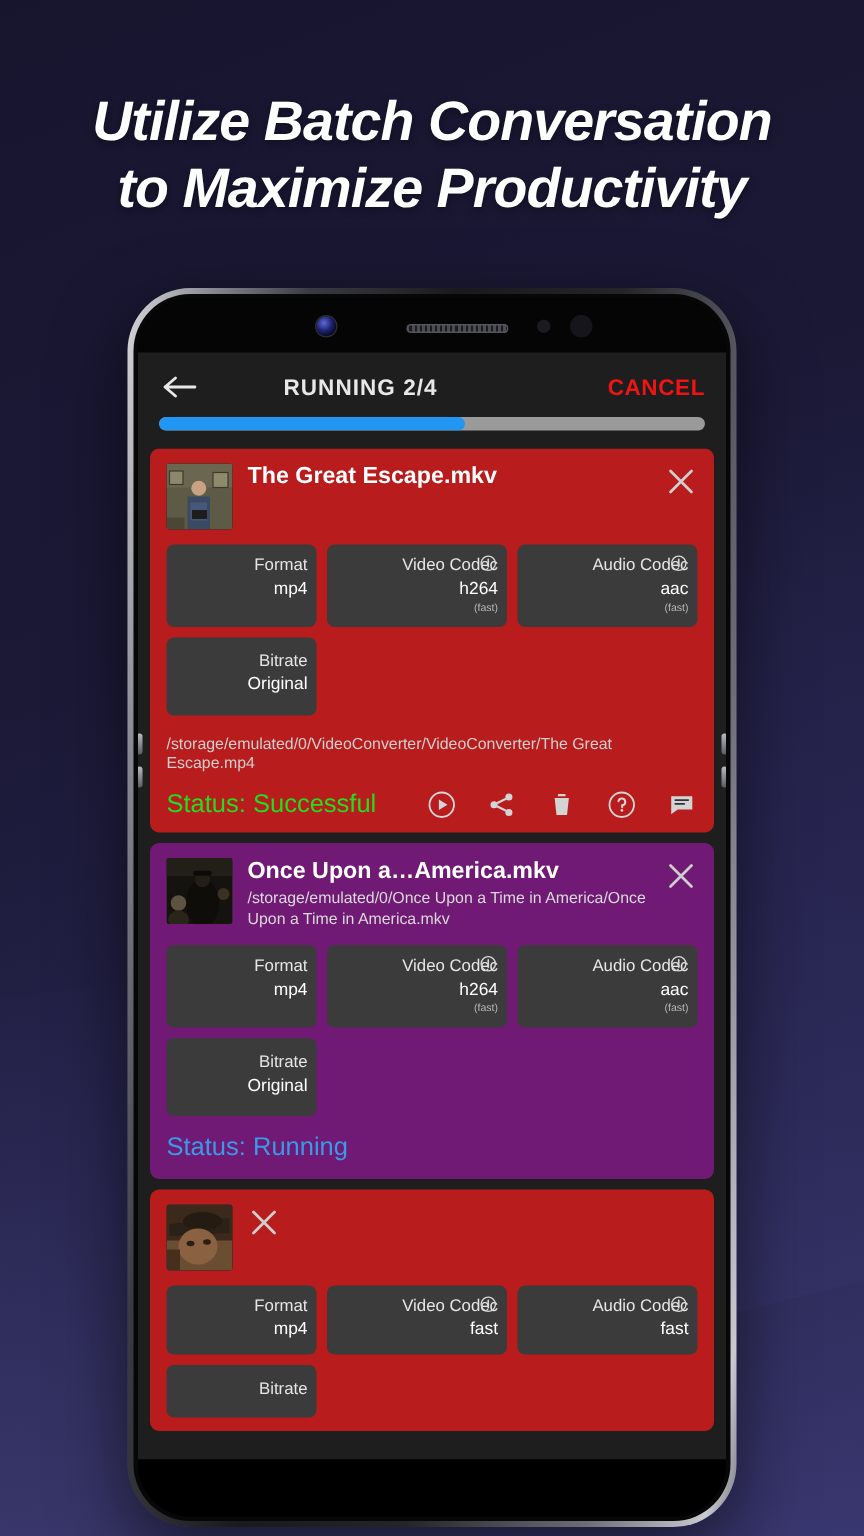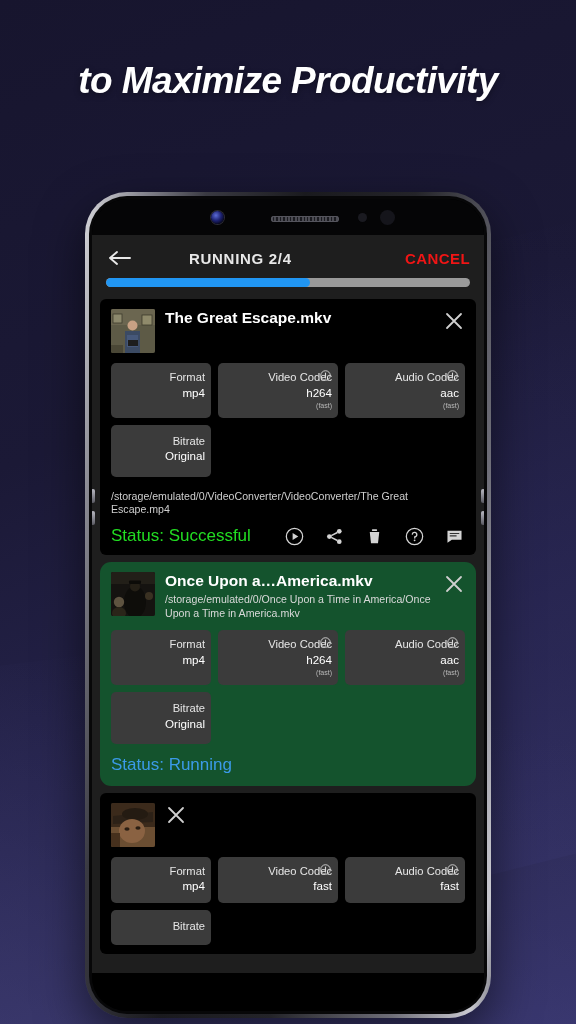--- a/index.html
+++ b/index.html
@@ -156,26 +156,26 @@
     background:#2196f3;
   }
 
   
   .list {
     position:absolute; left:0; right:0; top:64px; bottom:0;
     padding:0 8px;
     overflow:hidden;
   }
   .card {
-    background:#000000;
+    background:#b91c1c;
     border-radius:6px;
     margin-bottom:7px;
     padding:10px 11px 9px 11px;
   }
-  .card.running { background:#14532d;border-radius:11px; }
+  .card.running { background:#701a75; }
 
   .card-head { display:flex; gap:10px; align-items:flex-start; }
   .thumb {
     width:44px; height:44px; flex:0 0 auto;
     border-radius:2px;
     background:#2a2a24;
     overflow:hidden;
     position:relative;
   }
   .thumb svg { display:block; width:100%; height:100%; }
@@ -267,20 +267,21 @@
 </style>
 </head>
 <body>
 
 <div class="bg">
   <div class="bg-wedge2"></div>
   <div class="bg-wedge"></div>
 </div>
 
 <div class="headline">
+  <span>Utilize Batch Conversation</span>
   <span class="l2">to Maximize Productivity</span>
 </div>
 
 <div class="phone">
   <div class="phone-inner">
     <div class="phone-body">
 
       <div class="btn-side btn-l1"></div>
       <div class="btn-side btn-l2"></div>
       <div class="btn-side btn-r1"></div>

